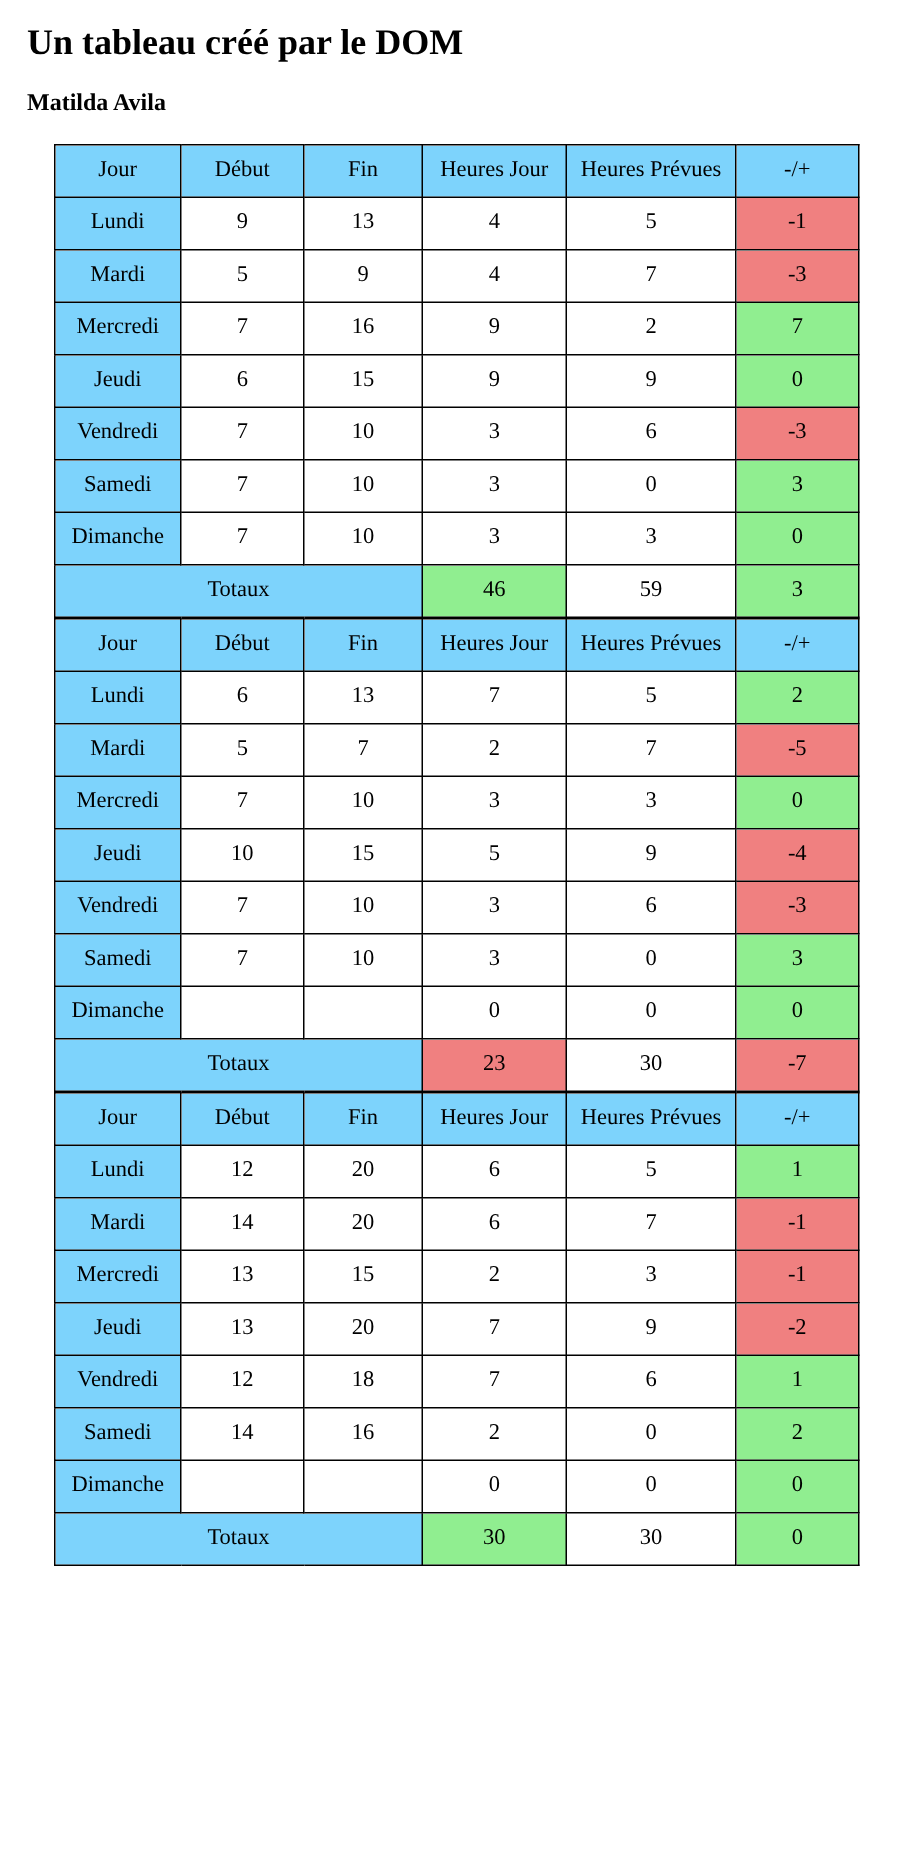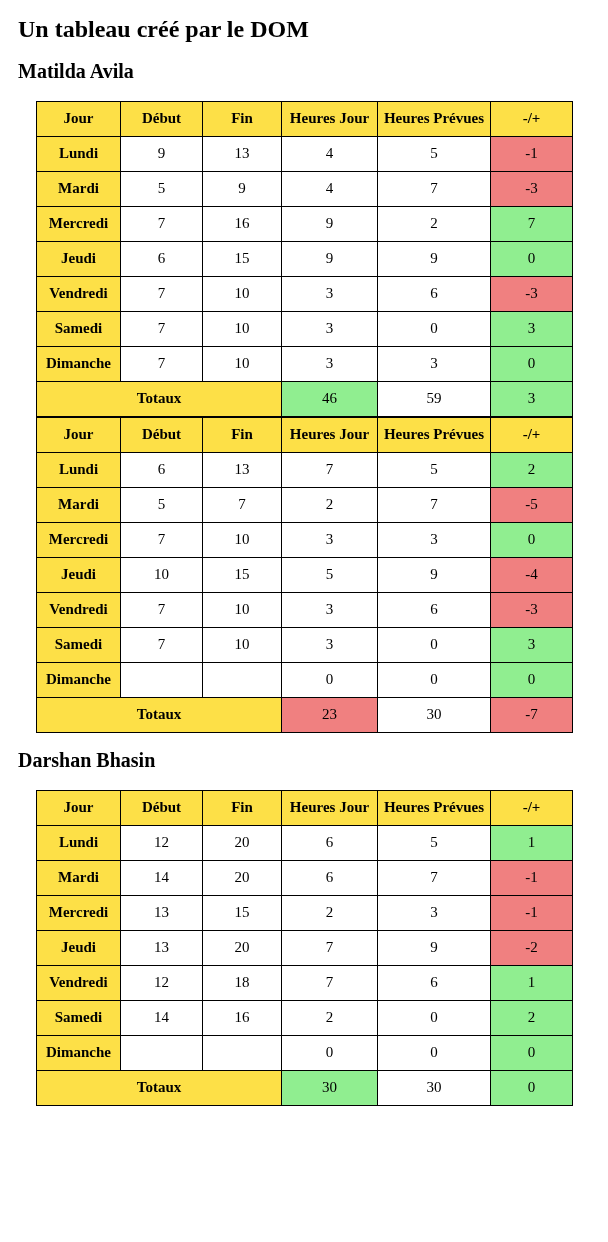--- a/index.html
+++ b/index.html
@@ -14,43 +14,43 @@
     box-sizing: border-box;
     padding: 2px 18px 30px 18px;
   }
   h1 {
     font-size: 24px;
     font-weight: bold;
     margin: 14px 0 0 0;
     line-height: 1.15;
   }
   h2 {
-    font-size: 20px;
+    font-size: 16px;
     font-weight: bold;
     margin: 16px 0 18px 0;
     line-height: 1.15;
   }
   table {
     border-collapse: collapse;
     margin-left: 18px;
     table-layout: fixed;
   }
   th, td {
     border: 1px solid #000000;
     height: 35px;
     box-sizing: border-box;
     text-align: center;
     vertical-align: middle;
     font-size: 15px;
     padding: 0 4px;
     overflow: hidden;
   }
   th {
-    background: #fde047;
-    font-weight: bold;
+    background: #7dd3fc;
+    font-weight: normal;
   }
   td {
     background: #ffffff;
     font-weight: normal;
   }
   td.positive { background: #90ee90; }
   td.negative { background: #f08080; }
   col.c-day  { width: 84px; }
   col.c-start{ width: 82px; }
   col.c-end  { width: 79px; }
@@ -232,21 +232,20 @@
           <th colspan="3">Totaux</th>
           <td class="negative">23</td>
           <td>30</td>
           <td class="negative">-7</td>
         </tr>
       </tbody>
   </table>
 </section>
 
 <section>
-  <h2>Darshan Bhasin</h2>
   <table>
     <colgroup>
       <col class="c-day">
         <col class="c-start">
         <col class="c-end">
       <col class="c-hours">
         <col class="c-exp">
         <col class="c-diff">
     </colgroup>
     <thead>

